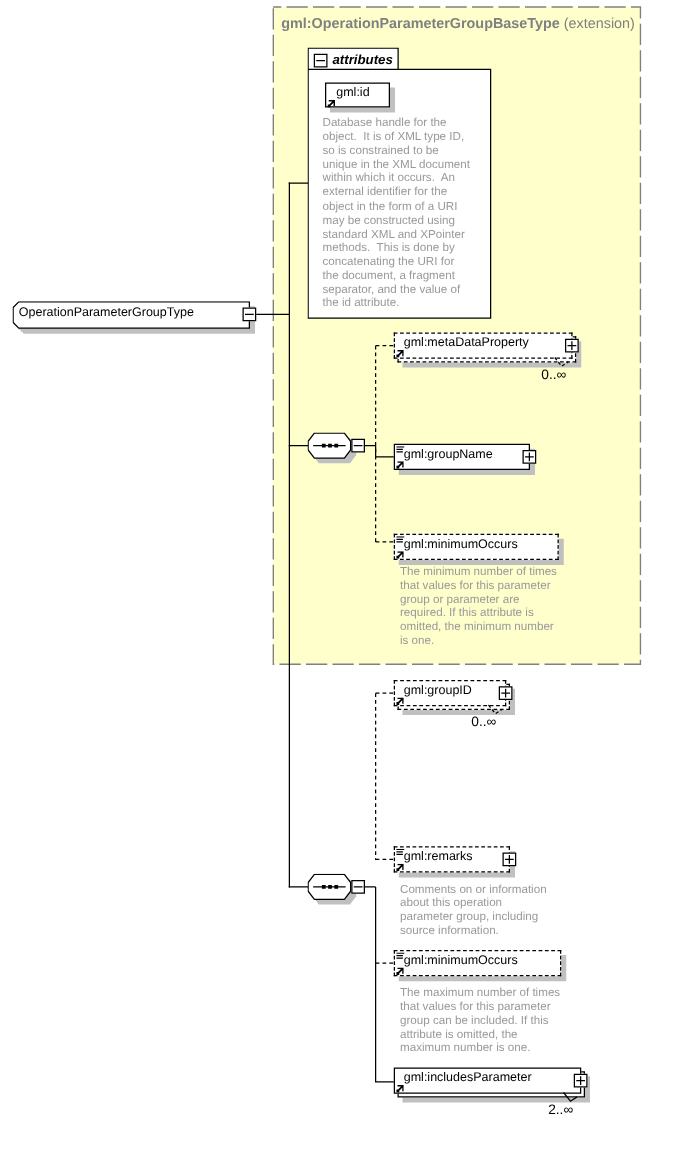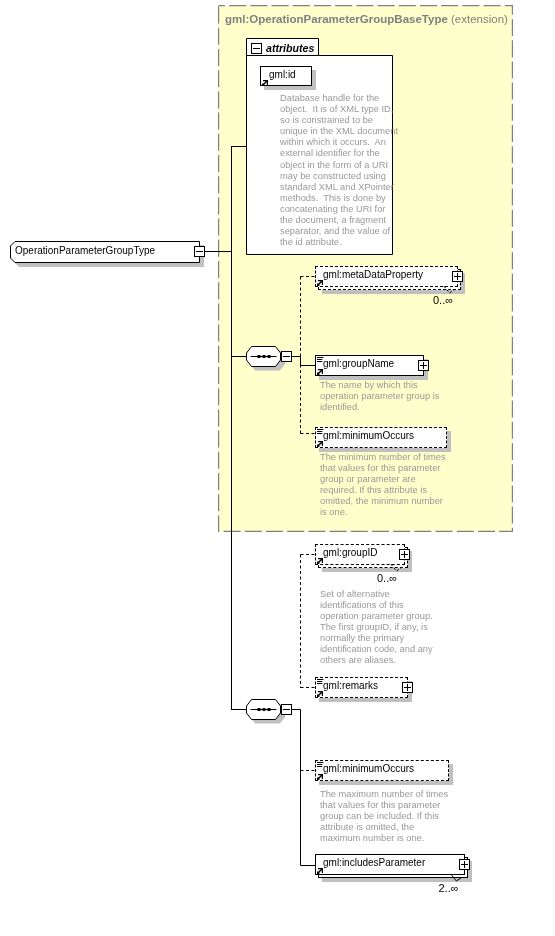--- a/index.html
+++ b/index.html
@@ -60,21 +60,21 @@
 <div class="pmbox" style="left:251px;top:42.5px">
       <i class="h"></i>
     </div>
 <div class="tt attr-label">attributes</div>
 <div class="shadow" style="left:264px;top:70px;width:52px;height:20px"></div>
 <div class="ebox s" style="left:260px;top:66px;width:52px;height:20px"></div>
 <svg class="ico" style="left:262px;top:79.5px" width="6" height="6" viewBox="0 0 6 6">
       <path d="M1 0 H6 V5 H4.8 V2.2 L2.4 4.6 V6 H0 V3.6 H1.4 L3.8 1.2 H1 Z" fill="#000"></path>
     </svg>
 <div class="tt elabel" style="left:269px;top:69.3px">gml:id</div>
-<div class="desc" style="left:280px;top:93px">Database handle for the
+<div class="desc" style="left:258px;top:93px">Database handle for the
 object.  It is of XML type ID,
 so is constrained to be
 unique in the XML document
 within which it occurs.  An
 external identifier for the
 object in the form of a URI
 may be constructed using
 standard XML and XPointer
 methods.  This is done by
 concatenating the URI for
@@ -147,23 +147,20 @@
       <rect x="0" y="4" width="5.3" height="1" fill="#000"></rect>
     </svg>
 <svg class="ico" style="left:317px;top:369px" width="6" height="6" viewBox="0 0 6 6">
       <path d="M1 0 H6 V5 H4.8 V2.2 L2.4 4.6 V6 H0 V3.6 H1.4 L3.8 1.2 H1 Z" fill="#000"></path>
     </svg>
 <div class="tt elabel" style="left:323px;top:358.3px">gml:groupName</div>
 <div class="pmbox" style="left:418px;top:359.75px">
       <i class="h"></i>
       <i class="v"></i>
     </div>
-<div class="desc" style="left:320px;top:379.5px">The name by which this
-operation parameter group is
-identified.</div>
 <div class="shadow" style="left:319px;top:431px;width:132px;height:20.5px"></div>
 <div class="ebox d" style="left:315px;top:427px;width:132px;height:20.5px"></div>
 <svg class="ico" style="left:317px;top:429px" width="7" height="6" viewBox="0 0 7 6">
       <rect x="0" y="0" width="6.4" height="1" fill="#000"></rect>
       <rect x="0" y="2" width="5.3" height="1" fill="#000"></rect>
       <rect x="0" y="4" width="5.3" height="1" fill="#000"></rect>
     </svg>
 <svg class="ico" style="left:317px;top:441px" width="6" height="6" viewBox="0 0 6 6">
       <path d="M1 0 H6 V5 H4.8 V2.2 L2.4 4.6 V6 H0 V3.6 H1.4 L3.8 1.2 H1 Z" fill="#000"></path>
     </svg>
@@ -182,42 +179,39 @@
     </svg>
 <div class="tt elabel" style="left:323px;top:547.3px">gml:groupID</div>
 <div class="pmbox" style="left:398.5px;top:548.75px">
       <i class="h"></i>
       <i class="v"></i>
     </div>
 <svg class="ico" style="left:389.5px;top:563px" width="16" height="12" viewBox="0 0 16 12">
       <path d="M0.8 1 L6.4 8 L11.6 4.5" stroke="#000000" stroke-width="1" stroke-dasharray="2.6 2.0" fill="none"></path>
     </svg>
 <div class="tt card" style="left:377px;top:571.5px">0..∞</div>
-<div class="desc" style="left:320px;top:588.5px">Set of alternative
-identifications of this
-operation parameter group.
-The first groupID, if any, is
-normally the primary
-identification code, and any
-others are aliases.</div>
 <div class="shadow" style="left:319px;top:681px;width:92.5px;height:20.5px"></div>
 <div class="ebox d" style="left:315px;top:677px;width:92.5px;height:20.5px"></div>
 <svg class="ico" style="left:317px;top:679px" width="7" height="6" viewBox="0 0 7 6">
       <rect x="0" y="0" width="6.4" height="1" fill="#000"></rect>
       <rect x="0" y="2" width="5.3" height="1" fill="#000"></rect>
       <rect x="0" y="4" width="5.3" height="1" fill="#000"></rect>
     </svg>
 <svg class="ico" style="left:317px;top:691px" width="6" height="6" viewBox="0 0 6 6">
       <path d="M1 0 H6 V5 H4.8 V2.2 L2.4 4.6 V6 H0 V3.6 H1.4 L3.8 1.2 H1 Z" fill="#000"></path>
     </svg>
 <div class="tt elabel" style="left:323px;top:680.3px">gml:remarks</div>
 <div class="pmbox" style="left:401.5px;top:681.75px">
       <i class="h"></i>
       <i class="v"></i>
     </div>
+<div class="desc" style="left:320px;top:705.5px">Comments on or information
+about this operation
+parameter group, including
+source information.</div>
 <div class="shadow" style="left:319px;top:764px;width:134px;height:20.5px"></div>
 <div class="ebox d" style="left:315px;top:760px;width:134px;height:20.5px"></div>
 <svg class="ico" style="left:317px;top:762px" width="7" height="6" viewBox="0 0 7 6">
       <rect x="0" y="0" width="6.4" height="1" fill="#000"></rect>
       <rect x="0" y="2" width="5.3" height="1" fill="#000"></rect>
       <rect x="0" y="4" width="5.3" height="1" fill="#000"></rect>
     </svg>
 <svg class="ico" style="left:317px;top:774px" width="6" height="6" viewBox="0 0 6 6">
       <path d="M1 0 H6 V5 H4.8 V2.2 L2.4 4.6 V6 H0 V3.6 H1.4 L3.8 1.2 H1 Z" fill="#000"></path>
     </svg>

